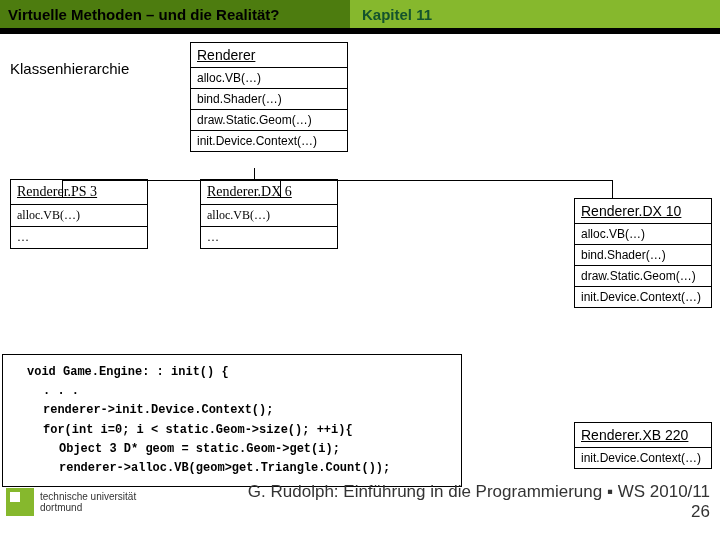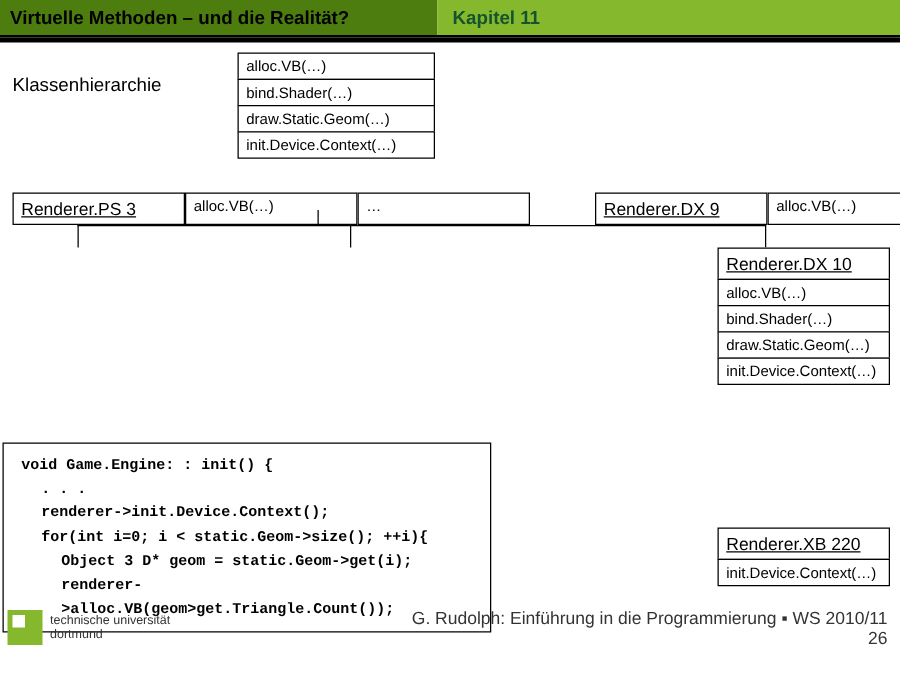--- a/index.html
+++ b/index.html
@@ -72,36 +72,37 @@
   }
   .root-table .cell { min-width: 158px; }
   .row2 {
     display: flex;
     gap: 52px;
     margin-top: 28px;
     padding: 0 4px;
   }
   .col {
     display: flex;
-    flex-direction: row;
+    flex-direction: column;
+    font-family: Liberation Serif, serif;
   }
   .col.c1 { margin-left: 2px; }
   .dx10 { position: absolute; right: 8px; top: 164px; }
   .xb360 { position: absolute; right: 8px; top: 388px; }
   .connector {
     position: absolute;
     background: #000;
   }
   .code-block {
     position: absolute;
     top: 320px;
     left: 2px;
-    width: 391px;
+    width: 460px;
     border: 1px solid #000;
-    padding: 8px 14px;
+    padding: 8px 24px;
     font-family: "Courier New", monospace;
     font-size: 12px;
     font-weight: bold;
     line-height: 1.6;
     background: #fff;
   }
   .code-block .ind1 { padding-left: 16px; }
   .code-block .ind2 { padding-left: 32px; }
   .footer {
     position: absolute;
@@ -132,21 +133,21 @@
     width: 10px; height: 10px;
     background: #fff;
   }
   .logo-text {
     font-size: 10px;
     line-height: 1.1;
     color: #333;
   }
   .foot-right {
     text-align: right;
-    font-size: 14px;
+    font-size: 17px;
     color: #333;
   }
   
   .v1 { left: 254px; top: 134px; width: 1px; height: 12px; }
   .h1 { left: 62px; top: 146px; width: 550px; height: 1px; }
   .v2a { left: 62px; top: 146px; width: 1px; height: 18px; }
   .v2b { left: 280px; top: 146px; width: 1px; height: 18px; }
   .v2c { left: 612px; top: 146px; width: 1px; height: 18px; }
 </style>
 </head>
@@ -156,41 +157,42 @@
   <div class="header-left">Virtuelle Methoden – und die Realität?</div>
   <div class="header-right">Kapitel 11</div>
 </div>
 <div class="black-strip"></div>
 
 <div class="content">
 
   <div class="row1">
     <div class="khlabel">Klassenhierarchie</div>
     <div class="table root-table">
+      <div class="cell hd">Renderer</div>
       <div class="cell">alloc.VB(…)</div>
       <div class="cell">bind.Shader(…)</div>
       <div class="cell">draw.Static.Geom(…)</div>
       <div class="cell">init.Device.Context(…)</div>
     </div>
   </div>
 
   <div class="connector v1"></div>
   <div class="connector h1"></div>
   <div class="connector v2a"></div>
   <div class="connector v2b"></div>
   <div class="connector v2c"></div>
 
   <div class="row2">
     <div class="col c1 table">
       <div class="cell hd">Renderer.PS 3</div>
       <div class="cell">alloc.VB(…)</div>
       <div class="cell">…</div>
     </div>
     <div class="col table">
-      <div class="cell hd">Renderer.DX 9</div>
+      <div class="cell hd">Renderer.DX 6</div>
       <div class="cell">alloc.VB(…)</div>
       <div class="cell">…</div>
     </div>
   </div>
 
   <div class="table dx10">
     <div class="cell hd">Renderer.DX 10</div>
     <div class="cell">alloc.VB(…)</div>
     <div class="cell">bind.Shader(…)</div>
     <div class="cell">draw.Static.Geom(…)</div>

